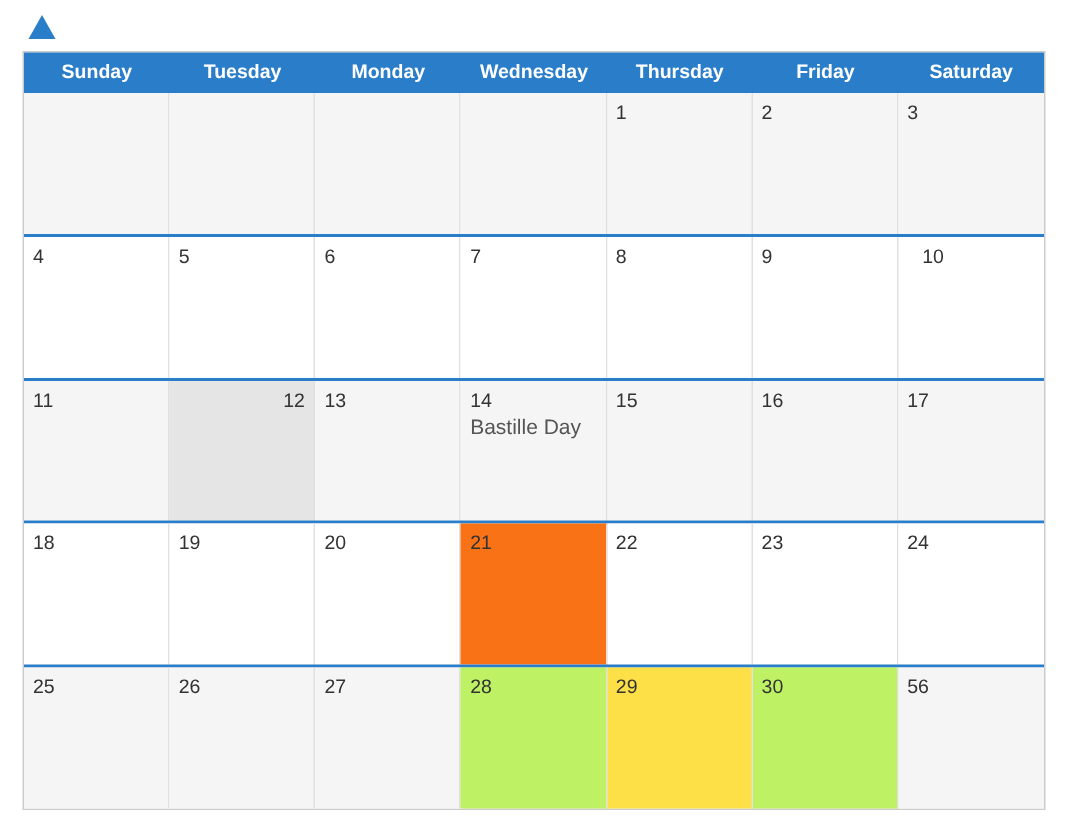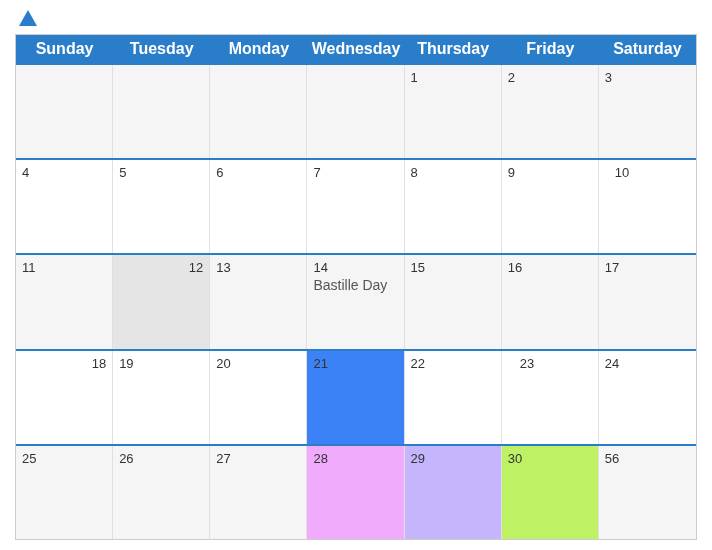--- a/index.html
+++ b/index.html
@@ -64,21 +64,21 @@
       flex-direction: column;
       border: 1px solid #ccc;
     }
     .day-headers {
       display: grid;
       grid-template-columns: repeat(7, 1fr);
       background: #2a7dc9;
     }
     .day-header {
       color: #fff;
-      font-size: 16px;
+      font-size: 13px;
       font-weight: bold;
       text-align: center;
       padding: 5px 2px;
     }
     .weeks {
       flex: 1;
       display: flex;
       flex-direction: column;
     }
     .week-row {
@@ -199,56 +199,56 @@
             <span class="day-number">15</span>
           </div>
           <div class="day-cell" style="background: rgb(245, 245, 245);">
             <span class="day-number">16</span>
           </div>
           <div class="day-cell" style="background: rgb(245, 245, 245); border-right: none;">
             <span class="day-number">17</span>
           </div>
         </div>
         <div class="week-row">
-          <div class="day-cell" style="background: rgb(255, 255, 255); align-items: flex-end;">
+          <div class="day-cell" style="background: rgb(255, 255, 255);">
             <span class="day-number">18</span>
           </div>
           <div class="day-cell" style="background: rgb(255, 255, 255);">
             <span class="day-number">19</span>
           </div>
           <div class="day-cell" style="background: rgb(255, 255, 255);">
             <span class="day-number">20</span>
           </div>
-          <div class="day-cell" style="background: #3b82f6;">
+          <div class="day-cell" style="background: #f97316;">
             <span class="day-number">21</span>
           </div>
           <div class="day-cell" style="background: rgb(255, 255, 255);">
             <span class="day-number">22</span>
           </div>
-          <div class="day-cell" style="background: rgb(255, 255, 255); margin-left: 12px;">
+          <div class="day-cell" style="background: rgb(255, 255, 255);">
             <span class="day-number">23</span>
           </div>
           <div class="day-cell" style="background: rgb(255, 255, 255); border-right: none;">
             <span class="day-number">24</span>
           </div>
         </div>
         <div class="week-row">
           <div class="day-cell" style="background: rgb(245, 245, 245);">
             <span class="day-number">25</span>
           </div>
           <div class="day-cell" style="background: rgb(245, 245, 245);">
             <span class="day-number">26</span>
           </div>
           <div class="day-cell" style="background: rgb(245, 245, 245);">
             <span class="day-number">27</span>
           </div>
-          <div class="day-cell" style="background: #f0abfc;">
+          <div class="day-cell" style="background: #bef264;">
             <span class="day-number">28</span>
           </div>
-          <div class="day-cell" style="background: #c4b5fd;">
+          <div class="day-cell" style="background: #fde047;">
             <span class="day-number">29</span>
           </div>
           <div class="day-cell" style="background: #bef264;">
             <span class="day-number">30</span>
           </div>
           <div class="day-cell" style="background: rgb(245, 245, 245); border-right: none;">
             <span class="day-number">56</span>
           </div>
         </div>
       </div>

